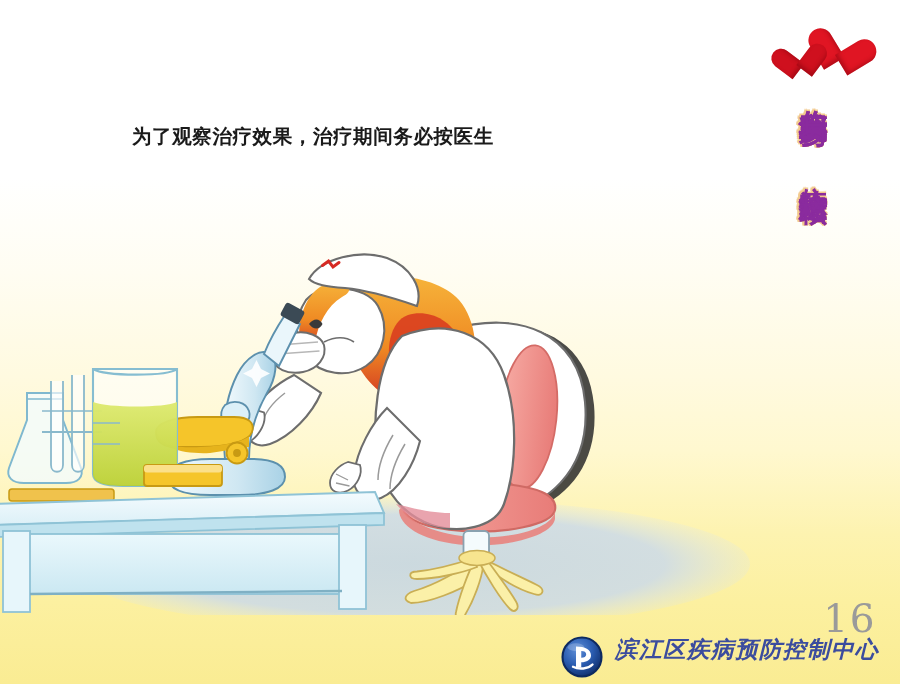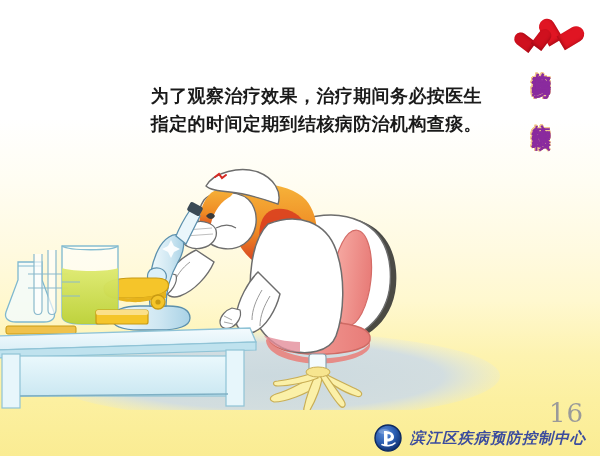--- a/index.html
+++ b/index.html
@@ -18,22 +18,22 @@
       #fff8cf 66%,
       #fdf3b0 78%,
       #fcf0a0 88%,
       #faec93 100%);
   }
 
   
   .headline{
     position:absolute;left:62px;top:82px;width:420px;
     font-family:"DejaVu Sans","Liberation Sans",sans-serif;
-    font-size:18px;line-height:1.55;font-weight:bold;
-    color:#1a1a1a;letter-spacing:0.4px;text-align:right;
+    font-size:13px;line-height:1.55;font-weight:bold;
+    color:#1a1a1a;letter-spacing:0.4px;text-align:left;
   }
   .headline .l1{display:block;text-indent:2em;}
   .headline .l2{display:block;}
 
   
   .hearts{position:absolute;left:508px;top:16px;width:72px;height:48px;}
   .heart{position:absolute;width:26px;height:26px;}
   .heart::before,.heart::after{
     content:"";position:absolute;width:13px;height:21px;
     background:#d81220;border-radius:13px 13px 0 0;
@@ -67,37 +67,36 @@
   .illus{position:absolute;left:0;top:150px;width:600px;height:260px;}
 
   
   .pagenum{
     position:absolute;right:16px;top:398px;
     font-family:"DejaVu Serif","Liberation Serif",serif;
     font-size:26px;color:#9a9a9a;letter-spacing:1px;
   }
   .footer{
     position:absolute;right:14px;top:424px;
-    display:flex;align-items:center;gap:8px;
+    display:flex;align-items:flex-start;gap:8px;
   }
   .logo{position:relative;width:28px;height:28px;flex:0 0 auto;}
   .org{
     font-family:"DejaVu Sans","Liberation Sans",sans-serif;
     font-size:15px;font-weight:bold;color:#3b4c9e;letter-spacing:1px;
     font-style:italic;
   }
 </style>
 </head>
 <body>
 
 <div id="slide">
 
   <div class="headline">
     <span class="l1">为了观察治疗效果，治疗期间务必按医生</span>
-    <span class="l2">指定的时间定期到结核病防治机构查痰。</span>
   </div>
 
   <div class="hearts">
     <div class="heart heart-big"></div>
     <div class="heart heart-small"></div>
   </div>
 
   <div class="slogan">你我共同参与  依法防控结核</div>
 
   <div class="illus">

